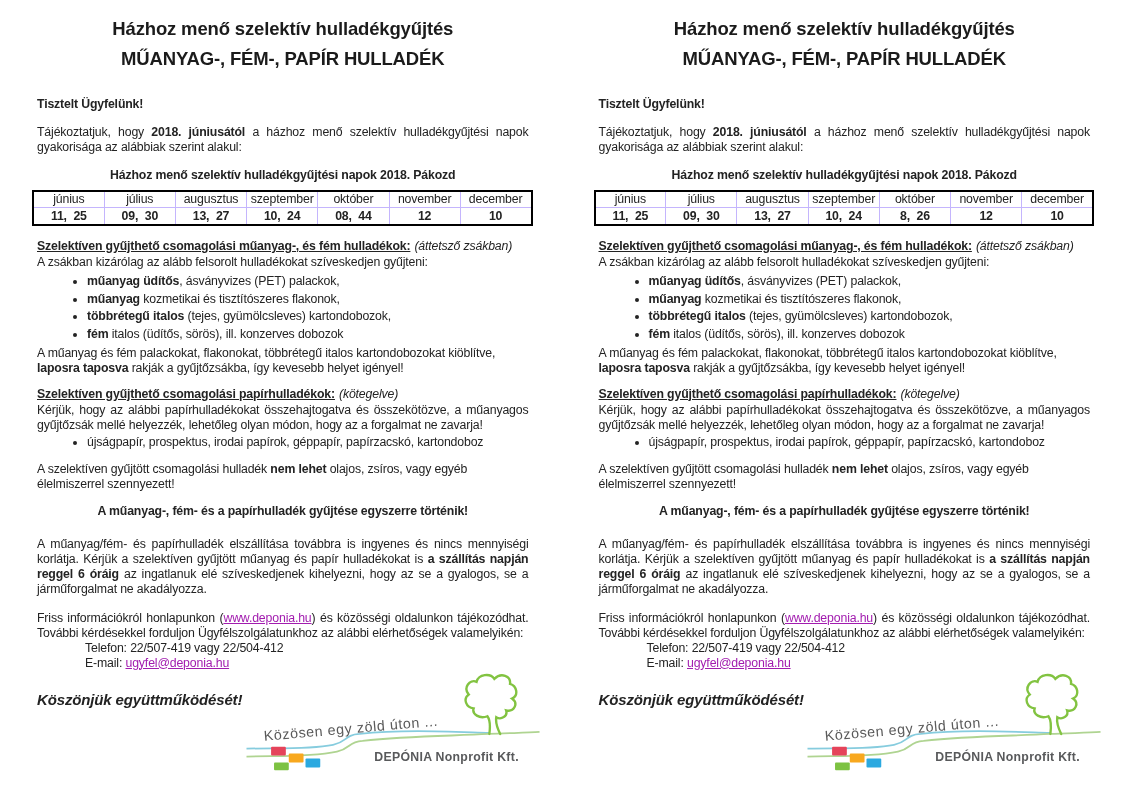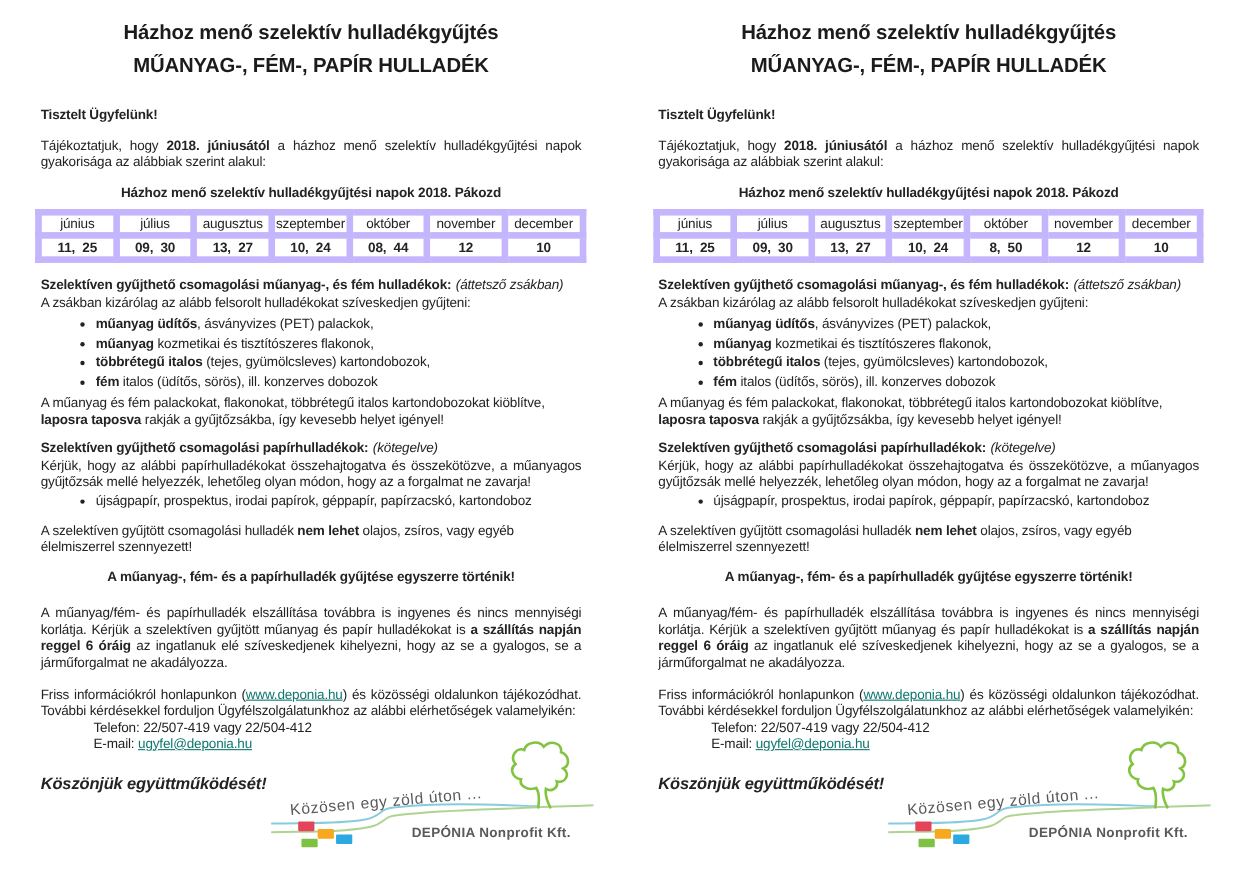--- a/index.html
+++ b/index.html
@@ -12,42 +12,42 @@
     font-size:12.3px;line-height:15px;letter-spacing:-0.15px;color:#232323;
   }
   p{margin:0;}
   b{font-weight:bold;}
   .title{margin:0;font-size:18.5px;line-height:30px;text-align:center;font-weight:bold;color:#1b1b1b;}
   .tline{display:block;}
   .greeting{margin-top:23px;font-weight:bold;}
   .intro{margin-top:13px;text-align:justify;}
   .caption{margin-top:13px;font-weight:bold;text-align:center;}
   table.schedule{margin-top:7px;margin-left:-5px;width:calc(100% + 9px);border-collapse:collapse;table-layout:fixed;border:2px solid #000;}
-  .schedule td{border:6px solid #c4b5fd;text-align:center;height:15px;padding:0 0;}
+  .schedule td{border:1px solid #c4b5fd;text-align:center;height:15px;padding:0 0;}
   .schedule tr.dates td{font-weight:bold;white-space:pre;height:16px;}
   .section-head{margin-top:13px;white-space:nowrap;}
-  .section-head .hd{font-weight:bold;}
+  .section-head .hd{font-weight:bold;text-decoration:underline;}
   .section-head i{margin-left:4px;}
   .lead{margin-top:1px;}
   .just{text-align:justify;}
   ul.blist{margin:4px 0 0;padding-left:50px;list-style:disc;}
   ul.blist li{margin:0 0 2.5px;}
   ul.single{margin:2px 0 0;}
   .center{text-align:left;}
   .line{display:block;}
   .pnote{margin-top:4px;}
   .paper-head{margin-top:11px;}
   .clean{margin-top:12px;}
   .together{margin-top:12px;font-weight:bold;text-align:center;}
   .free{margin-top:18px;text-align:justify;}
   .info{margin-top:14px;text-align:justify;}
   .contact{padding-left:48px;}
   .contact.first{margin-top:0;}
   .thanks{margin-top:20px;font-weight:bold;font-style:italic;font-size:15px;line-height:18px;}
-  a.link{color:#0f766e;cursor:pointer;}
+  a.link{color:#a21caf;cursor:pointer;}
   .logo{position:absolute;right:18px;bottom:4px;width:300px;height:118px;}
   .logo svg{display:block;}
   text.slogan{font-family:"Liberation Sans",sans-serif;font-size:14.5px;fill:#5a5a5a;letter-spacing:0.6px;}
   text.company{font-family:"Liberation Sans",sans-serif;font-size:12.5px;font-weight:bold;fill:#58595b;letter-spacing:0.3px;}
 </style>
 </head>
 <body>
 
 <div id="pages">
   <section class="page">
@@ -162,21 +162,21 @@
         <td>szeptember</td>
         <td>október</td>
         <td>november</td>
         <td>december</td>
       </tr>
       <tr class="dates">
         <td>11,  25</td>
         <td>09,  30</td>
         <td>13,  27</td>
         <td>10,  24</td>
-        <td>8,  50</td>
+        <td>8,  26</td>
         <td>12</td>
         <td>10</td>
       </tr>
       </tbody>
     </table>
 
     <p class="section-head"><span class="hd">Szelektíven gyűjthető csomagolási műanyag-, és fém hulladékok:</span><i>(áttetsző zsákban)</i></p>
     <p class="lead">A zsákban kizárólag az alább felsorolt hulladékokat szíveskedjen gyűjteni:</p>
 
     <ul class="blist">

